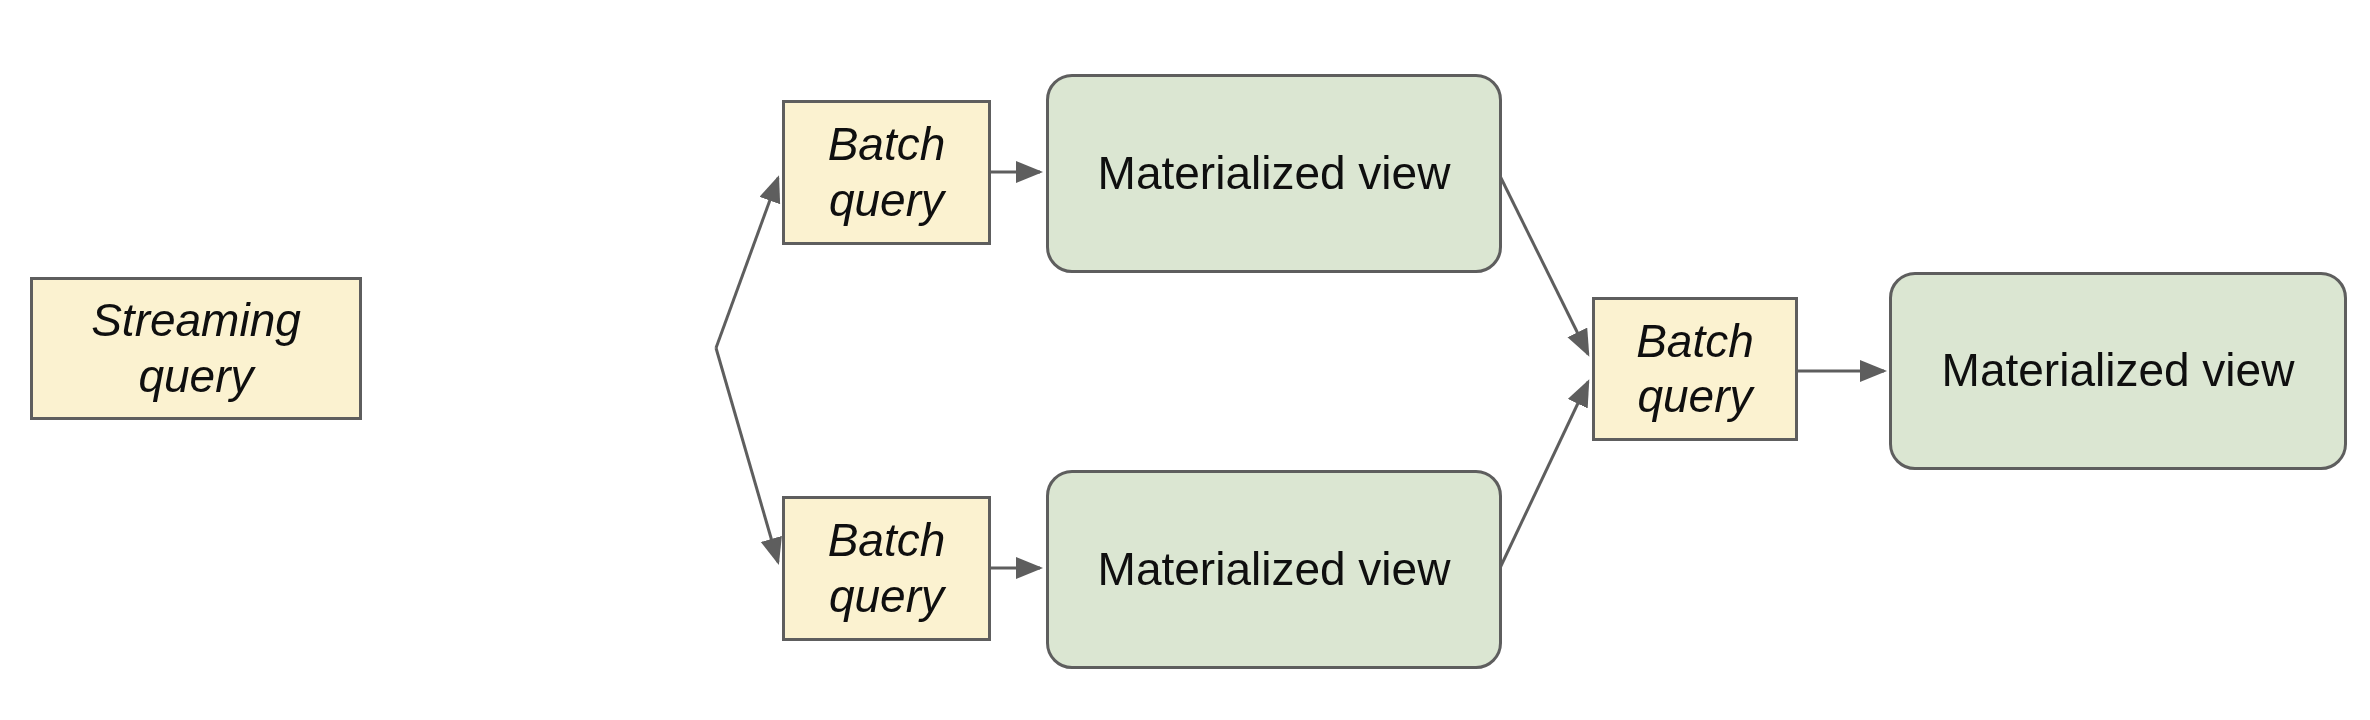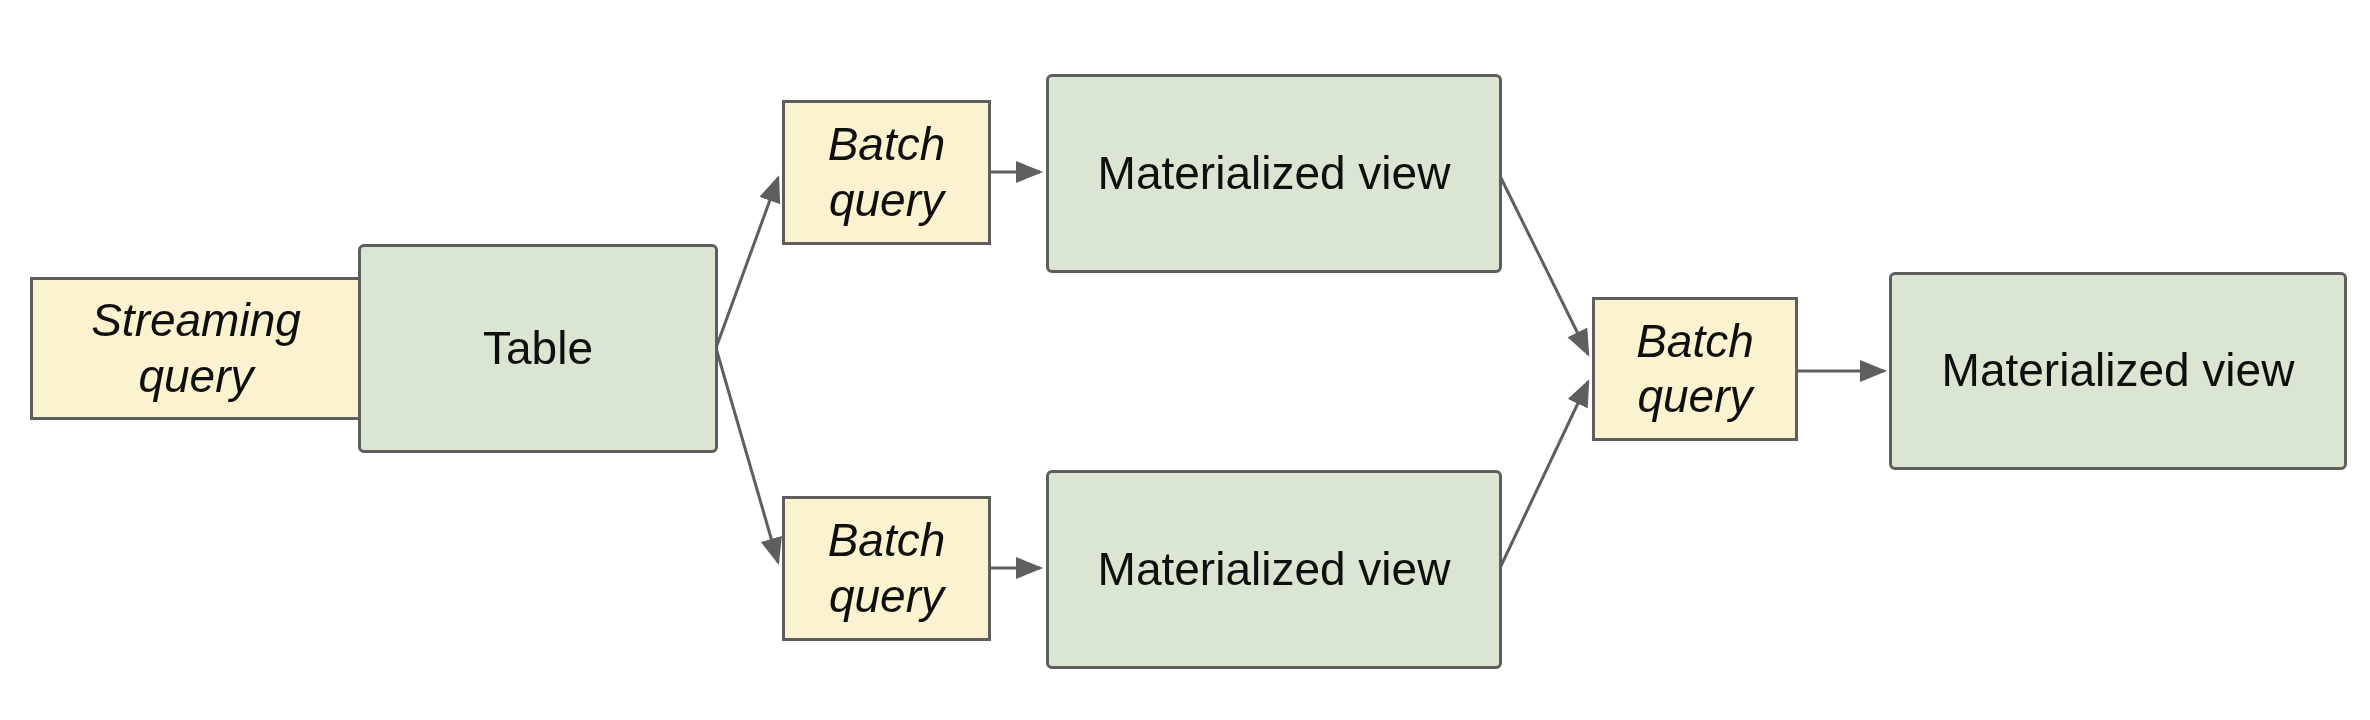--- a/index.html
+++ b/index.html
@@ -24,21 +24,21 @@
     padding:4px 14px;
   }
   .node-query{
     background:#fbf2d0;
     border:3px solid #5e5e5e;
     font-style:italic;
   }
   .node-store{
     background:#dbe6d2;
     border:3px solid #5e5e5e;
-    border-radius:6px;
+    border-radius:26px;
   }
   .n-streaming   {left:30px;   top:277px; width:332px; height:143px;}
   .n-table       {left:358px;  top:244px; width:360px; height:209px;}
   .n-batch-top   {left:782px;  top:100px; width:209px; height:145px;}
   .n-mv-top      {left:1046px; top:74px;  width:456px; height:199px;}
   .n-batch-bottom{left:782px;  top:496px; width:209px; height:145px;}
   .n-mv-bottom   {left:1046px; top:470px; width:456px; height:199px;}
   .n-batch-right {left:1592px; top:297px; width:206px; height:144px;}
   .n-mv-right    {left:1889px; top:272px; width:458px; height:198px;}
 </style>
@@ -62,23 +62,20 @@
       <line x1="1500" y1="176" x2="1588" y2="354" marker-end="url(#arrow)"></line>
       <line x1="1500" y1="568" x2="1588" y2="382" marker-end="url(#arrow)"></line>
       <line x1="1798" y1="371" x2="1884" y2="371" marker-end="url(#arrow)"></line>
     </g>
   </svg>
 
   <div class="node node-query n-streaming">
     <span>Streaming query</span>
   </div>
 
-  <div class="node node-store n-table">
-    <span>Table</span>
-  </div>
 
   <div class="node node-query n-batch-top">
     <span>Batch query</span>
   </div>
 
   <div class="node node-store n-mv-top">
     <span>Materialized view</span>
   </div>
 
   <div class="node node-query n-batch-bottom">

